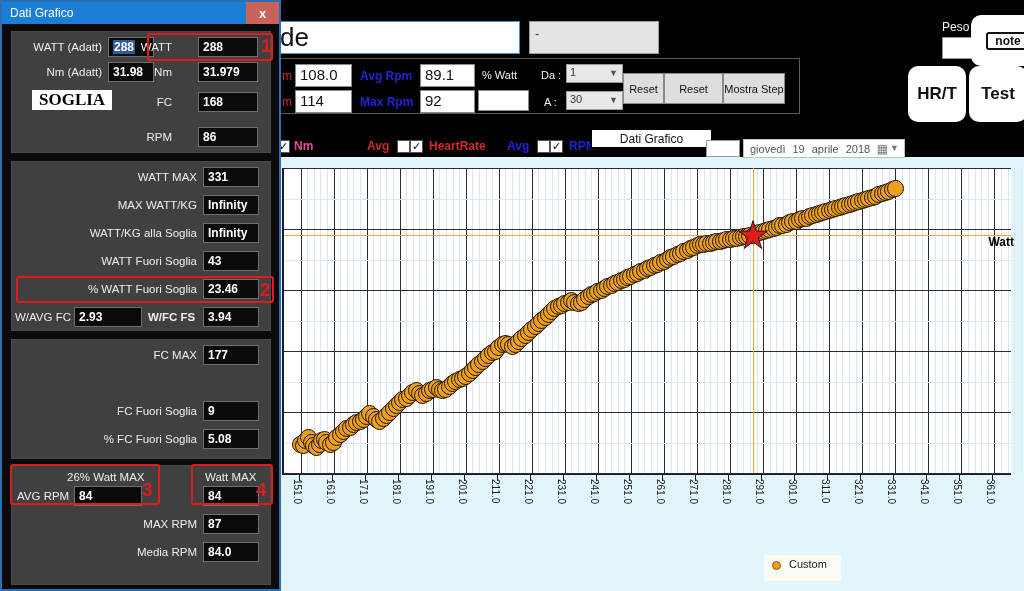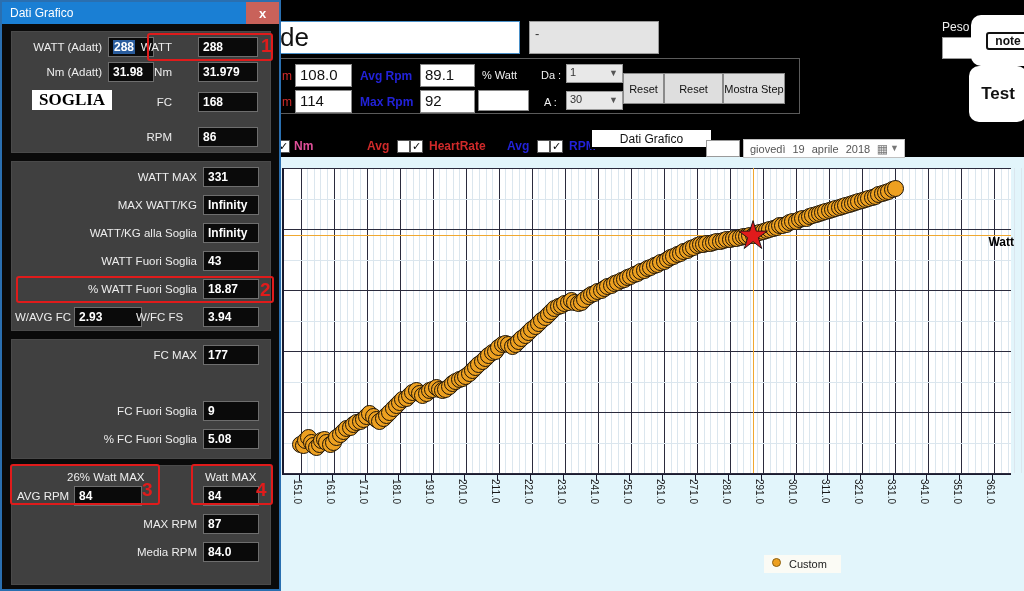--- a/index.html
+++ b/index.html
@@ -50,22 +50,22 @@
     white-space: nowrap;
     font-family: "Liberation Sans", sans-serif;
   }
   #xaxis-label {
     position:absolute; right:10px; top:78px;
     font-size:12px; font-weight:bold; color:#000;
   }
   #legend {
     position:absolute; left:487px; top:398px;
     background:#fbfbf5;
-    padding:3px 14px 3px 8px;
-    display:flex; align-items:flex-start; gap:8px;
+    padding:3px 14px 11px 8px;
+    display:flex; align-items:flex-end; gap:8px;
     font-size:11px; color:#222;
   }
   #legend .dot { width:9px; height:9px; border-radius:50%; background:#eda020; border:1px solid #8a6012;}
 
   
   #topbar { position:absolute; left:277px; top:0; width:747px; height:157px;margin-top:15px; }
 
   #name-field {
     position:absolute; left:0px; top:6px; width:243px; height:33px;
     background:#fff; border:1px solid #4a90c8;
@@ -572,20 +572,21 @@
       </div>
 
       <div class="graybtn" style="left:345px; top:14px; width:41px; height:31px;">Reset</div>
       <div class="graybtn" style="left:386px; top:14px; width:59px; height:31px;">Reset</div>
       <div class="graybtn" style="left:445px; top:14px; width:62px; height:31px;">Mostra Step</div>
     </div>
 
     <div class="whitebtn" style="left:694px; top:0px; width:74px; height:51px;">
       <span style="border:2px solid #111;border-radius:3px;padding:0px 7px;font-size:12px;background:#fff;">note</span>
     </div>
+    <div class="whitebtn" style="left:631px; top:51px; width:58px; height:56px;">HR/T</div>
     <div class="whitebtn" style="left:692px; top:51px; width:58px; height:56px;">Test</div>
 
     <div id="checkrow">
       <div class="ck" style="left:0px; top:3px;">✓</div>
       <div style="position:absolute; left:17px; top:2px; color:#e0509a; font-size:12px; font-weight:bold;">Nm</div>
 
       <div style="position:absolute; left:90px; top:2px; color:#d02a2a; font-size:12px; font-weight:bold;">Avg</div>
       <div class="ckpair" style="left:120px; top:3px;">
         <span class="half"></span>
         <span class="half">✓</span>
@@ -649,25 +650,25 @@
       <div class="dl" style="left:10px; top:37px; width:175px;">MAX WATT/KG</div>
       <div class="dv" style="left:191px; top:33px; width:56px; height:20px;">Infinity</div>
 
       <div class="dl" style="left:10px; top:65px; width:175px;">WATT/KG alla Soglia</div>
       <div class="dv" style="left:191px; top:61px; width:56px; height:20px;">Infinity</div>
 
       <div class="dl" style="left:10px; top:93px; width:175px;">WATT Fuori Soglia</div>
       <div class="dv" style="left:191px; top:89px; width:56px; height:20px;">43</div>
 
       <div class="dl" style="left:10px; top:121px; width:175px;text-align:right;">% WATT Fuori Soglia</div>
-      <div class="dv" style="left:191px; top:117px; width:56px; height:20px;">18.87</div>
+      <div class="dv" style="left:191px; top:117px; width:56px; height:20px;">23.46</div>
 
       <div class="smalllbl" style="left:3px; top:149px;">W/AVG FC</div>
       <div class="dv" style="left:62px; top:145px; width:68px; height:20px;">2.93</div>
-      <div class="smalllbl" style="left:124px; top:149px;">W/FC FS</div>
+      <div class="smalllbl" style="left:136px; top:149px;font-weight:bold;">W/FC FS</div>
       <div class="dv" style="left:191px; top:145px; width:56px; height:20px;">3.94</div>
     </div>
     <div class="redbox" style="left:14px; top:274px; width:258px; height:27px;"></div>
     <div class="rednum" style="left:258px; top:277px;">2</div>
 
     <div class="panel" style="left:9px; top:337px; width:260px; height:120px;">
       <div class="dl" style="left:10px; top:9px; width:175px;">FC MAX</div>
       <div class="dv" style="left:191px; top:5px; width:56px; height:20px;">177</div>
 
       <div class="dl" style="left:10px; top:65px; width:175px;">FC Fuori Soglia</div>

